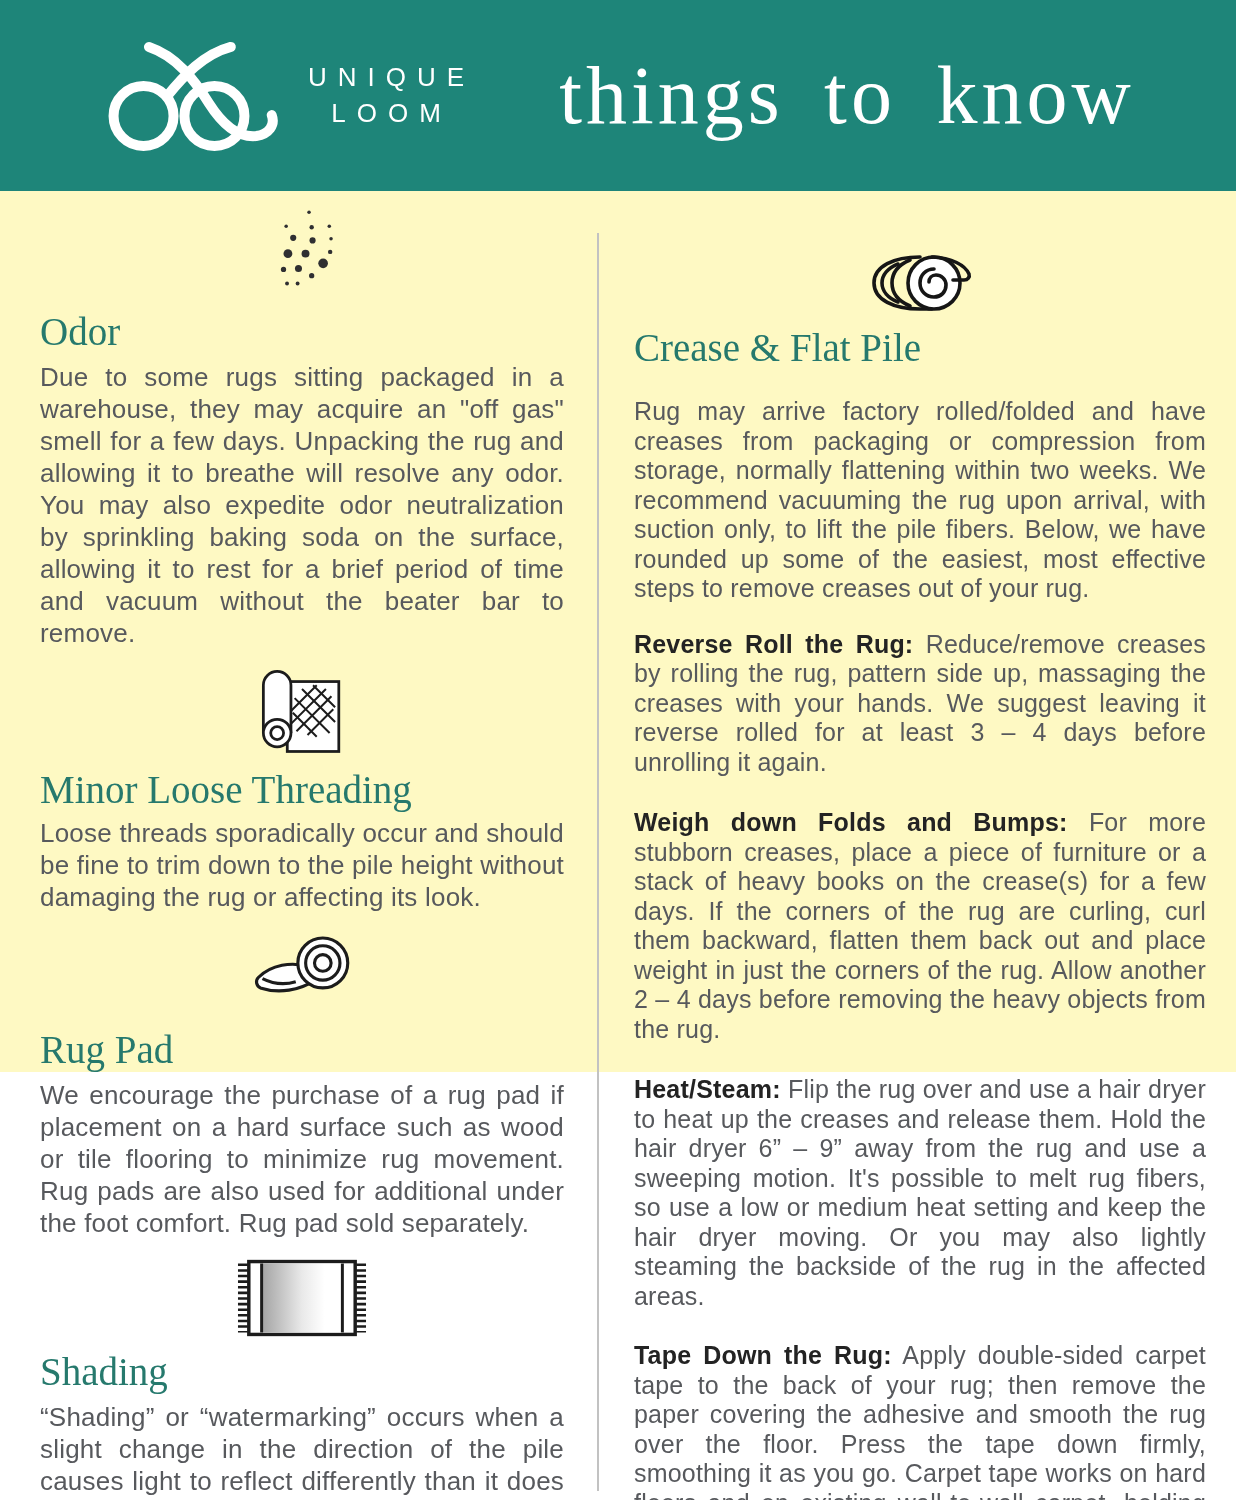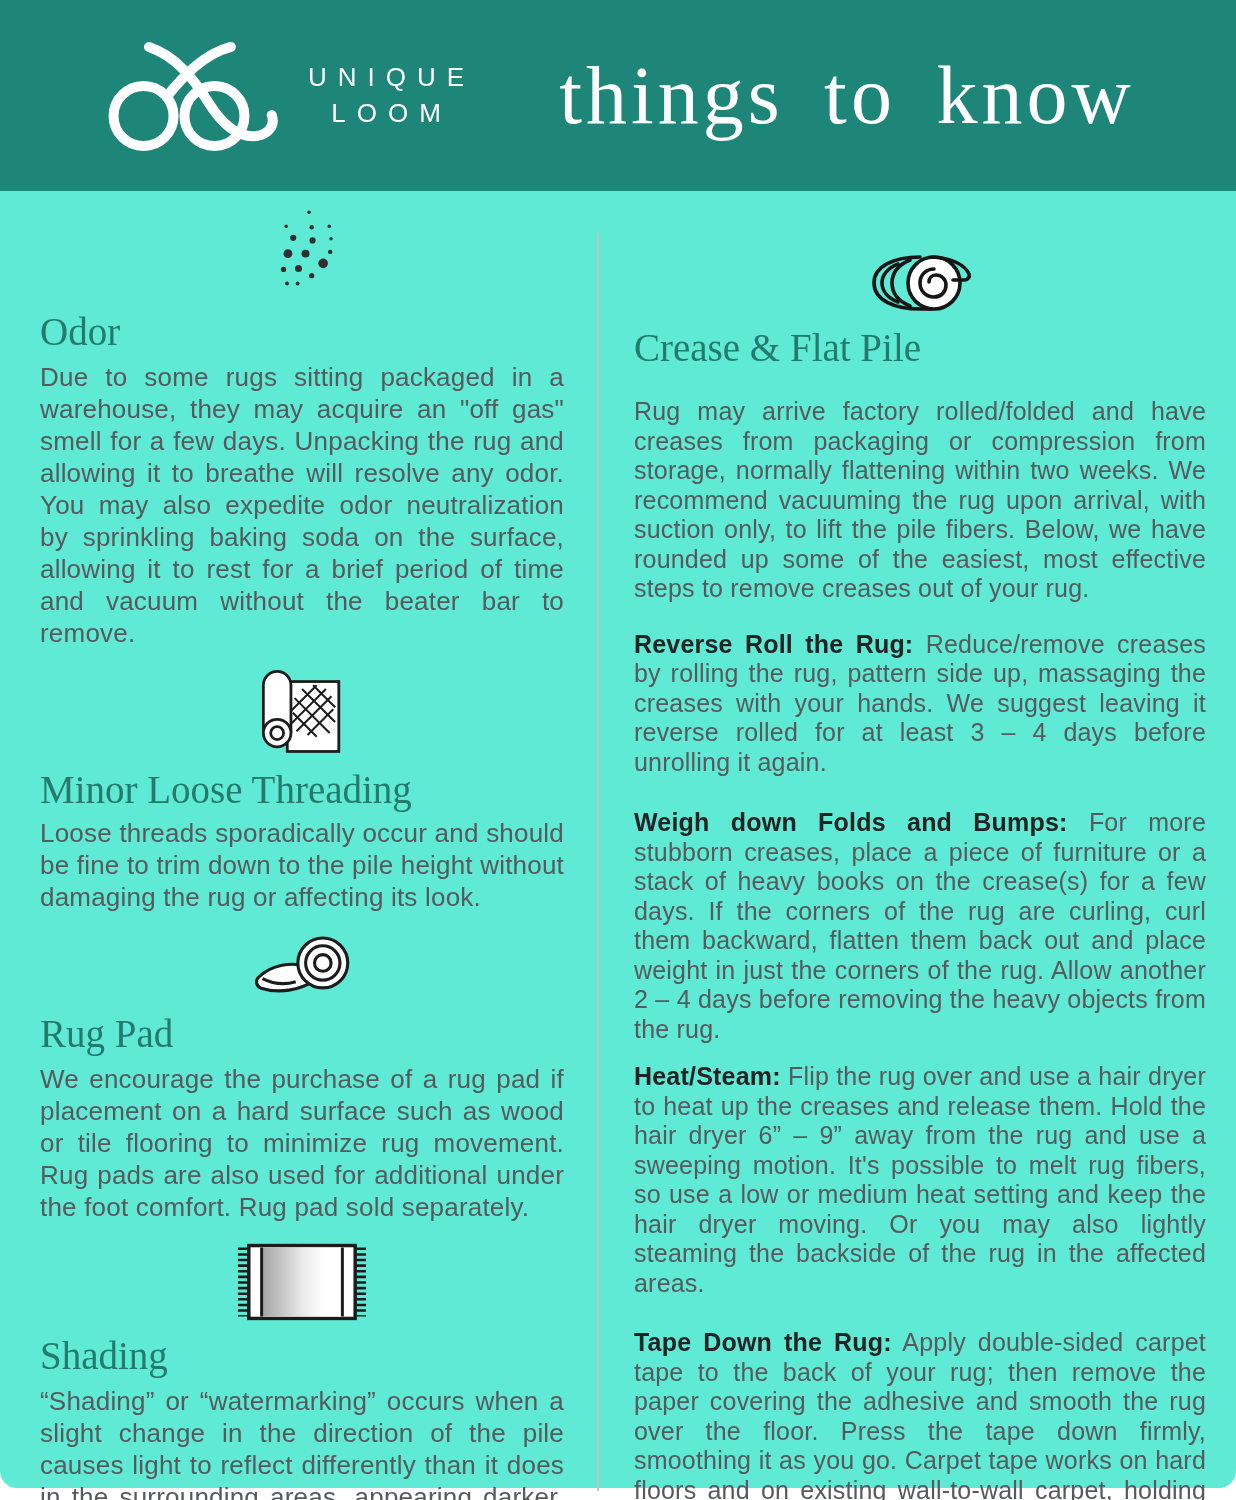--- a/index.html
+++ b/index.html
@@ -1,18 +1,18 @@
 <!DOCTYPE html>
 <html><head>
 <meta charset="utf-8">
 <style>
   html,body{margin:0;padding:0;}
   body{width:1236px;height:1500px;overflow:hidden;background:#ffffff;
        font-family:"Liberation Sans", sans-serif;}
-  .page{position:relative;width:1236px;height:1488px;background:#5eead4;border-radius:17px;}
+  .page{position:relative;width:1236px;height:1072px;background:#fef9c3;}
 
   
   .header{position:absolute;top:0;left:0;width:1236px;height:191px;
           background:#1e8579;display:flex;align-items:center;}
   .logo{margin-left:96px;}
   .logo svg{display:block;}
   .brand{color:#fff;font-size:26px;font-weight:300;letter-spacing:11px;
          line-height:1.35;text-align:center;margin-left:16px;}
   .title{color:#fff;font-family:"Liberation Serif", serif;font-size:82px;
          font-weight:400;letter-spacing:4px;word-spacing:16px;margin-left:84px;
@@ -35,32 +35,32 @@
   .tip strong{color:#232323;font-weight:700;}
 
   
   .s1 .icon-wrap{margin-top:16px;height:88px;}
   .s1 h2{margin-top:16px;}
   .s1 p{margin-top:8px;}
   .s2 .icon-wrap{margin-top:16px;height:92px;}
   .s2 h2{margin-top:12px;}
   .s2 p{margin-top:6px;}
   .s3 .icon-wrap{margin-top:18px;height:66px;}
-  .s3 h2{margin-top:16px;}
+  .s3 h2{margin-top:32px;}
   .s3 p{margin-top:8px;}
   .s4 .icon-wrap{margin-top:18px;height:82px;}
   .s4 h2{margin-top:12px;}
   .s4 p{margin-top:8px;}
 
   .r1 .icon-wrap{margin-top:62px;height:60px;}
   .r1 h2{margin-top:14px;}
   .r1 p{margin-top:28px;}
   .tip1{margin-top:26px;}
   .tip2{margin-top:31px;}
-  .tip3{margin-top:18px;}
+  .tip3{margin-top:31px;}
   .tip4{margin-top:30px;}
 
   svg .ink{stroke:#1c1c1c;stroke-width:3;fill:none;}
   svg .inkf{fill:#ffffff;stroke:#1c1c1c;stroke-width:3;}
 </style>
 </head>
 <body>
 
 <div class="page">
 

